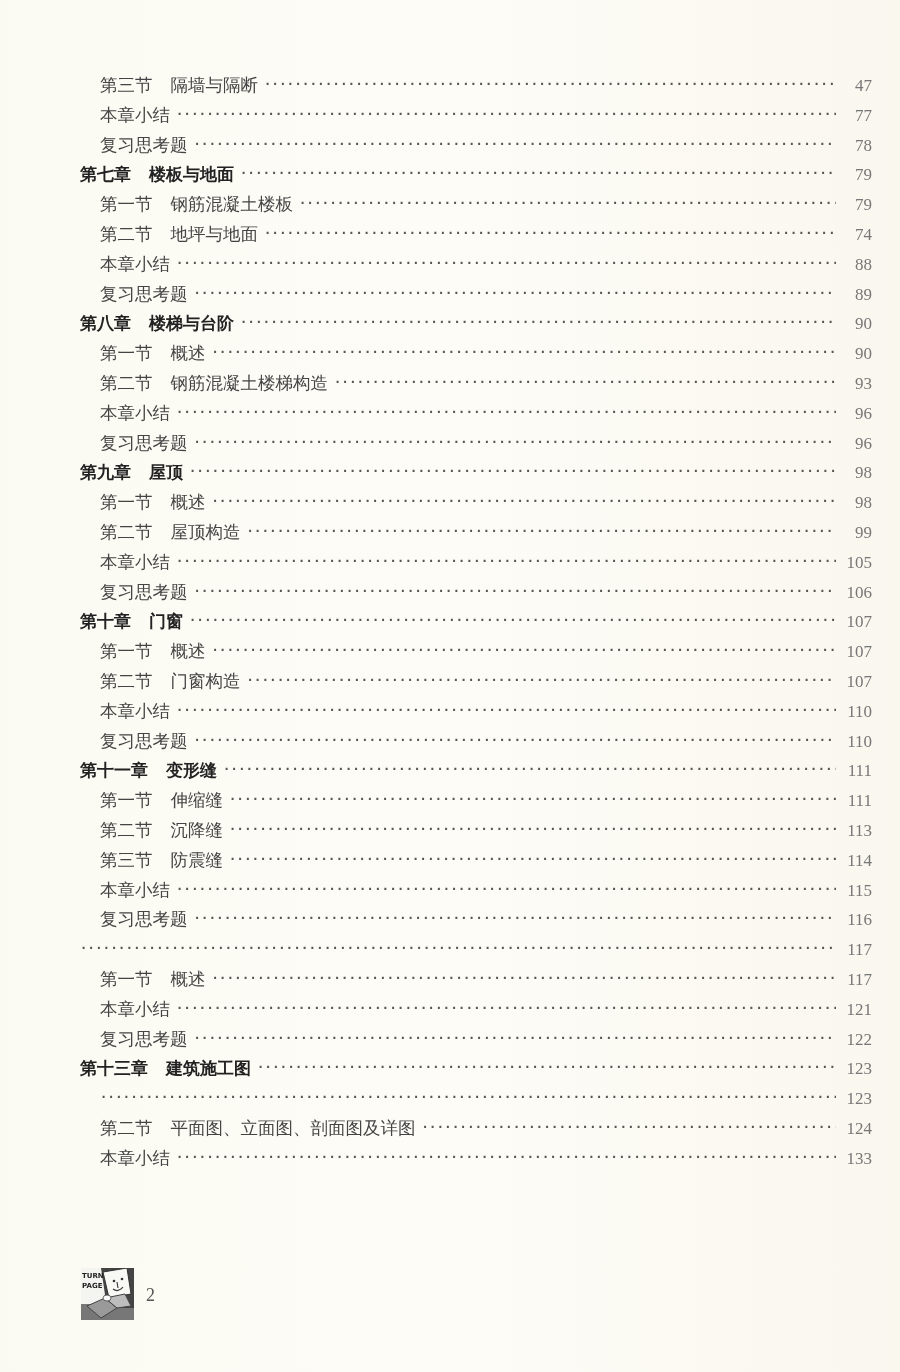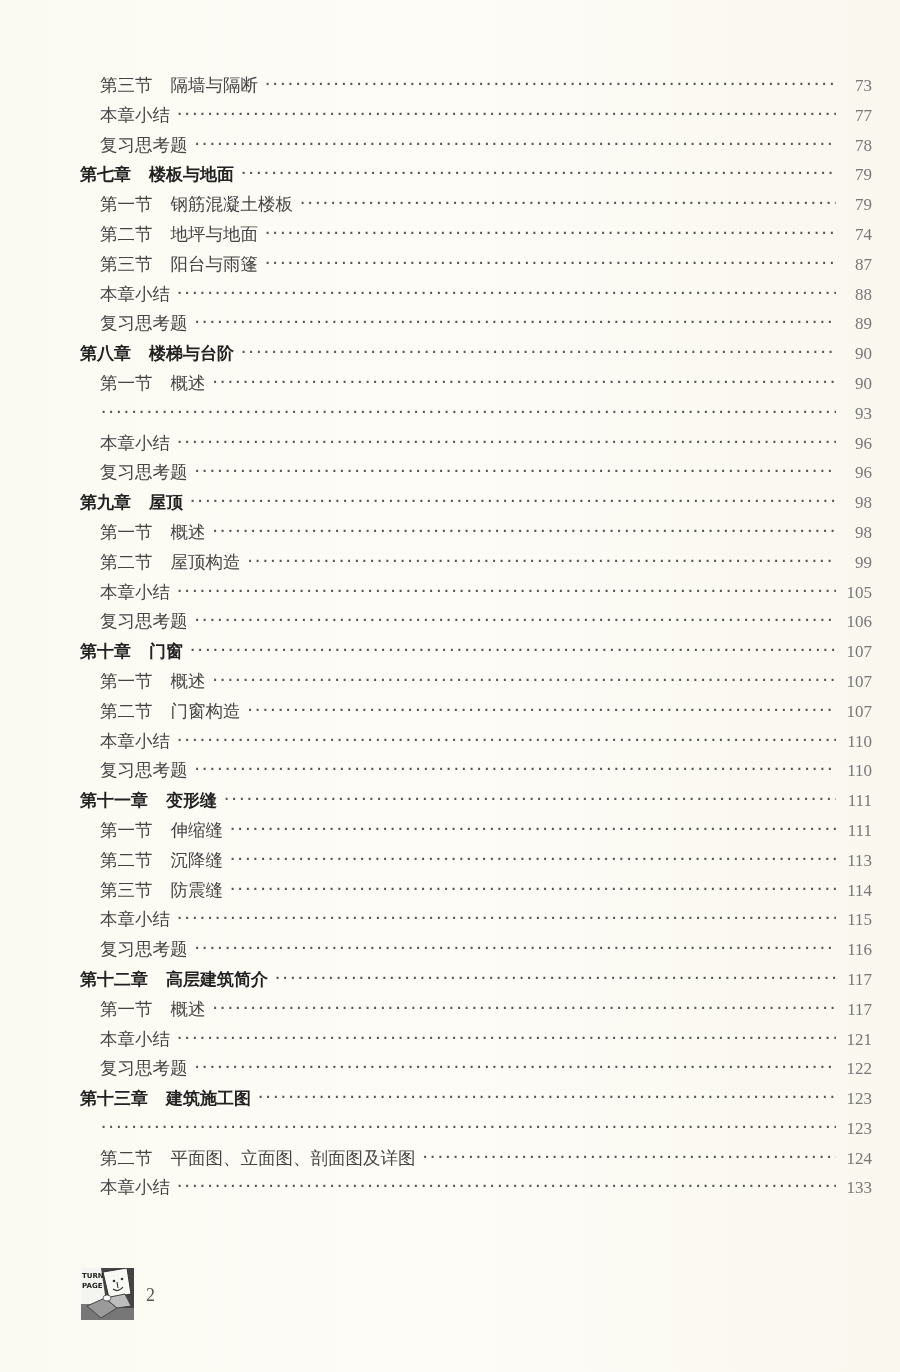--- a/index.html
+++ b/index.html
@@ -103,21 +103,21 @@
     }
   </style>
 </head>
 <body>
 
 <div class="page">
   <div class="toc" id="toc">
       <div class="toc-row section">
         <span class="label"><span class="num">第三节</span><span class="title">隔墙与隔断</span></span>
         <span class="leader"></span>
-        <span class="page-num">73</span>
+        <span class="page-num">47</span>
       </div>
       <div class="toc-row section">
         <span class="label"><span class="title">本章小结</span></span>
         <span class="leader"></span>
         <span class="page-num">77</span>
       </div>
       <div class="toc-row section">
         <span class="label"><span class="title">复习思考题</span></span>
         <span class="leader"></span>
         <span class="page-num">78</span>
@@ -131,45 +131,41 @@
         <span class="label"><span class="num">第一节</span><span class="title">钢筋混凝土楼板</span></span>
         <span class="leader"></span>
         <span class="page-num">79</span>
       </div>
       <div class="toc-row section">
         <span class="label"><span class="num">第二节</span><span class="title">地坪与地面</span></span>
         <span class="leader"></span>
         <span class="page-num">74</span>
       </div>
       <div class="toc-row section">
-        <span class="label"><span class="num">第三节</span><span class="title">阳台与雨篷</span></span>
-        <span class="leader"></span>
-        <span class="page-num">87</span>
-      </div>
-      <div class="toc-row section">
         <span class="label"><span class="title">本章小结</span></span>
         <span class="leader"></span>
         <span class="page-num">88</span>
       </div>
       <div class="toc-row section">
         <span class="label"><span class="title">复习思考题</span></span>
         <span class="leader"></span>
         <span class="page-num">89</span>
       </div>
       <div class="toc-row chapter">
         <span class="label"><span class="num">第八章</span><span class="title">楼梯与台阶</span></span>
         <span class="leader"></span>
         <span class="page-num">90</span>
       </div>
       <div class="toc-row section">
         <span class="label"><span class="num">第一节</span><span class="title">概述</span></span>
         <span class="leader"></span>
         <span class="page-num">90</span>
       </div>
       <div class="toc-row section">
+        <span class="label"><span class="num">第二节</span><span class="title">钢筋混凝土楼梯构造</span></span>
         <span class="leader"></span>
         <span class="page-num">93</span>
       </div>
       <div class="toc-row section">
         <span class="label"><span class="title">本章小结</span></span>
         <span class="leader"></span>
         <span class="page-num">96</span>
       </div>
       <div class="toc-row section">
         <span class="label"><span class="title">复习思考题</span></span>
@@ -250,21 +246,20 @@
         <span class="label"><span class="title">本章小结</span></span>
         <span class="leader"></span>
         <span class="page-num">115</span>
       </div>
       <div class="toc-row section">
         <span class="label"><span class="title">复习思考题</span></span>
         <span class="leader"></span>
         <span class="page-num">116</span>
       </div>
       <div class="toc-row chapter">
-        <span class="label"><span class="num">第十二章</span><span class="title">高层建筑简介</span></span>
         <span class="leader"></span>
         <span class="page-num">117</span>
       </div>
       <div class="toc-row section">
         <span class="label"><span class="num">第一节</span><span class="title">概述</span></span>
         <span class="leader"></span>
         <span class="page-num">117</span>
       </div>
       <div class="toc-row section">
         <span class="label"><span class="title">本章小结</span></span>

